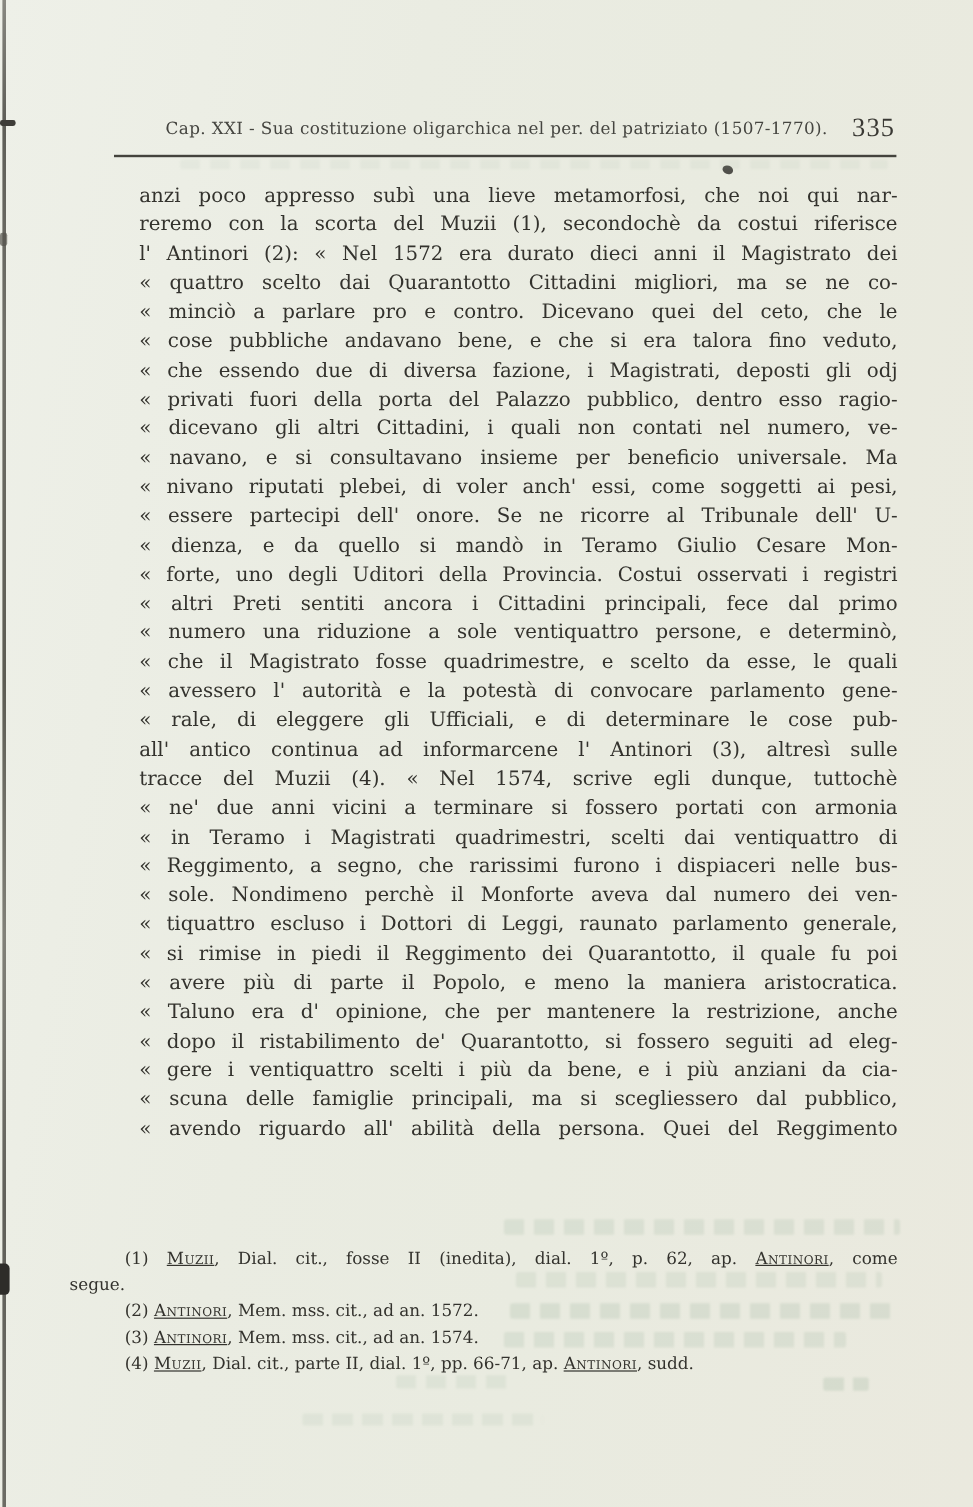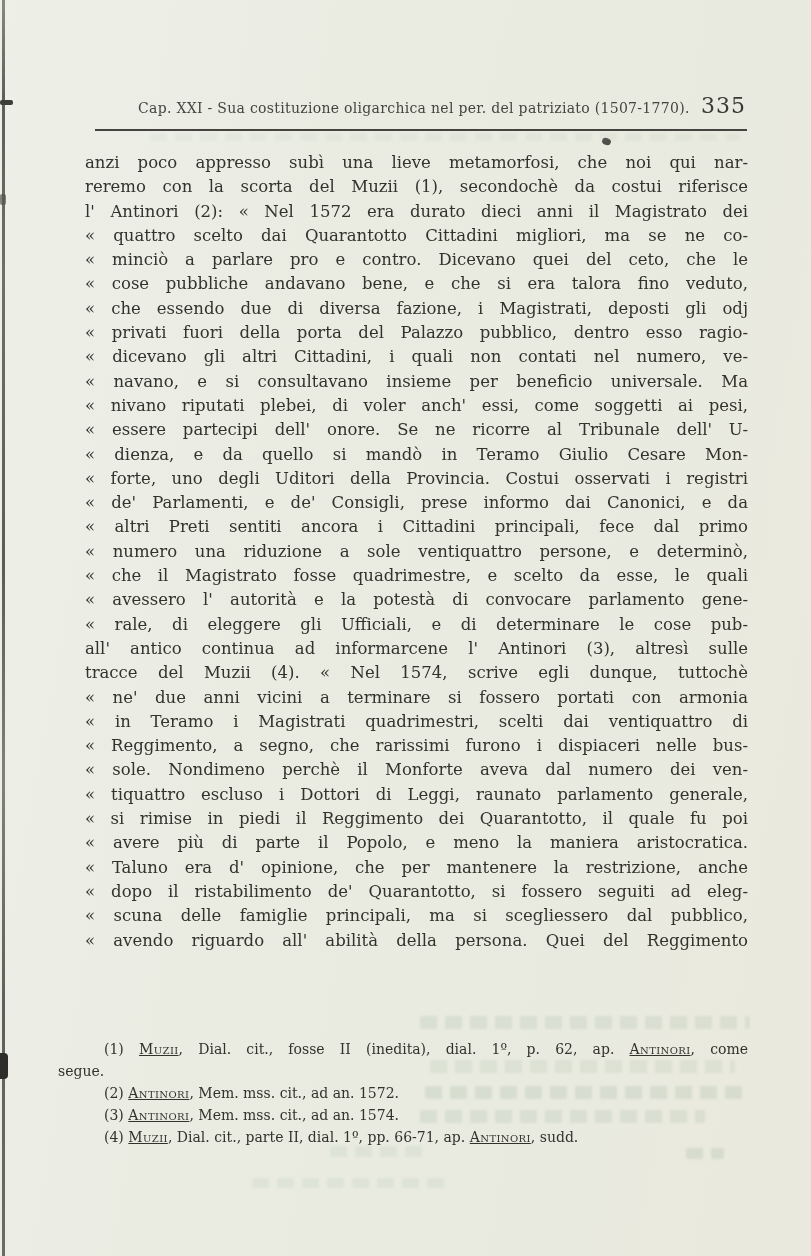--- a/index.html
+++ b/index.html
@@ -17,26 +17,26 @@
     background:linear-gradient(to bottom,#77766f 0%,#45443e 8%,#5a5952 22%,#434239 45%,#6f6e66 62%,#474640 80%,#55544d 100%);
     opacity:.85;}
   .tick1{position:absolute;left:0;top:100px;width:13px;height:5px;background:#3e3d38;border-radius:2px;}
   .tick2{position:absolute;left:0;top:194px;width:6px;height:11px;background:#55544d;border-radius:2px;opacity:.7;}
   .blob1{position:absolute;left:0;top:1053px;width:8px;height:26px;background:#2e2d29;border-radius:0 4px 4px 0;}
   .speck{position:absolute;left:602px;top:138px;width:9px;height:7px;background:#35342f;border-radius:50%;transform:rotate(20deg);opacity:.85;}
 
   
   .header{position:absolute;left:85px;top:98px;width:663px;height:26px;}
   .running-title{position:absolute;left:53px;top:2px;font-size:14px;letter-spacing:.3px;color:#454540;white-space:nowrap;}
-  .page-number{position:absolute;right:2px;top:-5px;font-size:22px;color:#3a3934;letter-spacing:1px;}
+  .page-number{position:absolute;right:2px;top:-5px;font-size:22px;color:#3a3934;letter-spacing:1px;font-family:Liberation Serif, serif;}
   .rule{position:absolute;left:95px;top:129px;width:652px;border-top:2px solid #44433d;}
 
   
   .bodytext{position:absolute;left:85px;top:151px;width:663px;font-size:16.5px;line-height:24.3px;}
-  .tline{text-align:justify;text-align-last:justify;height:24.3px;overflow:hidden;white-space:normal;}
+  .tline{text-align:justify;text-align-last:justify;height:24.3px;overflow:hidden;white-space:normal;margin-left:31px;}
 
   
   .footnotes{position:absolute;left:58px;top:1038px;width:690px;font-size:14px;line-height:22px;}
   .fline{height:22px;overflow:hidden;}
   .fline.ind{text-indent:46px;}
   .fline.just{text-align:justify;text-align-last:justify;}
   .sc{font-variant:small-caps;letter-spacing:.4px;text-decoration:underline;}
   .i{}
 
   
@@ -76,37 +76,37 @@
       <div class="tline">« minciò a parlare pro e contro. Dicevano quei del ceto, che le</div>
       <div class="tline">« cose pubbliche andavano bene, e che si era talora fino veduto,</div>
       <div class="tline">« che essendo due di diversa fazione, i Magistrati, deposti gli odj</div>
       <div class="tline">« privati fuori della porta del Palazzo pubblico, dentro esso ragio-</div>
       <div class="tline">« dicevano gli altri Cittadini, i quali non contati nel numero, ve-</div>
       <div class="tline">« navano, e si consultavano insieme per beneficio universale. Ma</div>
       <div class="tline">« nivano riputati plebei, di voler anch' essi, come soggetti ai pesi,</div>
       <div class="tline">« essere partecipi dell' onore. Se ne ricorre al Tribunale dell' U-</div>
       <div class="tline">« dienza, e da quello si mandò in Teramo Giulio Cesare Mon-</div>
       <div class="tline">« forte, uno degli Uditori della Provincia. Costui osservati i registri</div>
-      <div class="tline">« de' Parlamenti, e de' Consigli, prese informo dai Canonici, e da</div>
       <div class="tline">« altri Preti sentiti ancora i Cittadini principali, fece dal primo</div>
       <div class="tline">« numero una riduzione a sole ventiquattro persone, e determinò,</div>
       <div class="tline">« che il Magistrato fosse quadrimestre, e scelto da esse, le quali</div>
       <div class="tline">« avessero l' autorità e la potestà di convocare parlamento gene-</div>
       <div class="tline">« rale, di eleggere gli Ufficiali, e di determinare le cose pub-</div>
       <div class="tline">all' antico continua ad informarcene l' Antinori (3), altresì sulle</div>
       <div class="tline">tracce del Muzii (4). « Nel 1574, scrive egli dunque, tuttochè</div>
       <div class="tline">« ne' due anni vicini a terminare si fossero portati con armonia</div>
       <div class="tline">« in Teramo i Magistrati quadrimestri, scelti dai ventiquattro di</div>
       <div class="tline">« Reggimento, a segno, che rarissimi furono i dispiaceri nelle bus-</div>
       <div class="tline">« sole. Nondimeno perchè il Monforte aveva dal numero dei ven-</div>
       <div class="tline">« tiquattro escluso i Dottori di Leggi, raunato parlamento generale,</div>
       <div class="tline">« si rimise in piedi il Reggimento dei Quarantotto, il quale fu poi</div>
       <div class="tline">« avere più di parte il Popolo, e meno la maniera aristocratica.</div>
       <div class="tline">« Taluno era d' opinione, che per mantenere la restrizione, anche</div>
       <div class="tline">« dopo il ristabilimento de' Quarantotto, si fossero seguiti ad eleg-</div>
+      <div class="tline">« gere i ventiquattro scelti i più da bene, e i più anziani da cia-</div>
       <div class="tline">« scuna delle famiglie principali, ma si scegliessero dal pubblico,</div>
       <div class="tline">« avendo riguardo all' abilità della persona. Quei del Reggimento</div>
     </div>
 
   <div class="footnotes">
       <div class="fline ind just"><span>(1) </span><span class="sc">Muzii</span><span>, </span><span class="i">Dial.</span><span> cit., fosse II (inedita), dial. 1º, p. 62, ap. </span><span class="sc">Antinori</span><span>, come</span></div>
       <div class="fline"><span>segue.</span></div>
       <div class="fline ind"><span>(2) </span><span class="sc">Antinori</span><span>, </span><span class="i">Mem. mss.</span><span> cit., ad an. 1572.</span></div>
       <div class="fline ind"><span>(3) </span><span class="sc">Antinori</span><span>, </span><span class="i">Mem. mss.</span><span> cit., ad an. 1574.</span></div>
       <div class="fline ind"><span>(4) </span><span class="sc">Muzii</span><span>, </span><span class="i">Dial.</span><span> cit., parte II, dial. 1º, pp. 66-71, ap. </span><span class="sc">Antinori</span><span>, sudd.</span></div>

